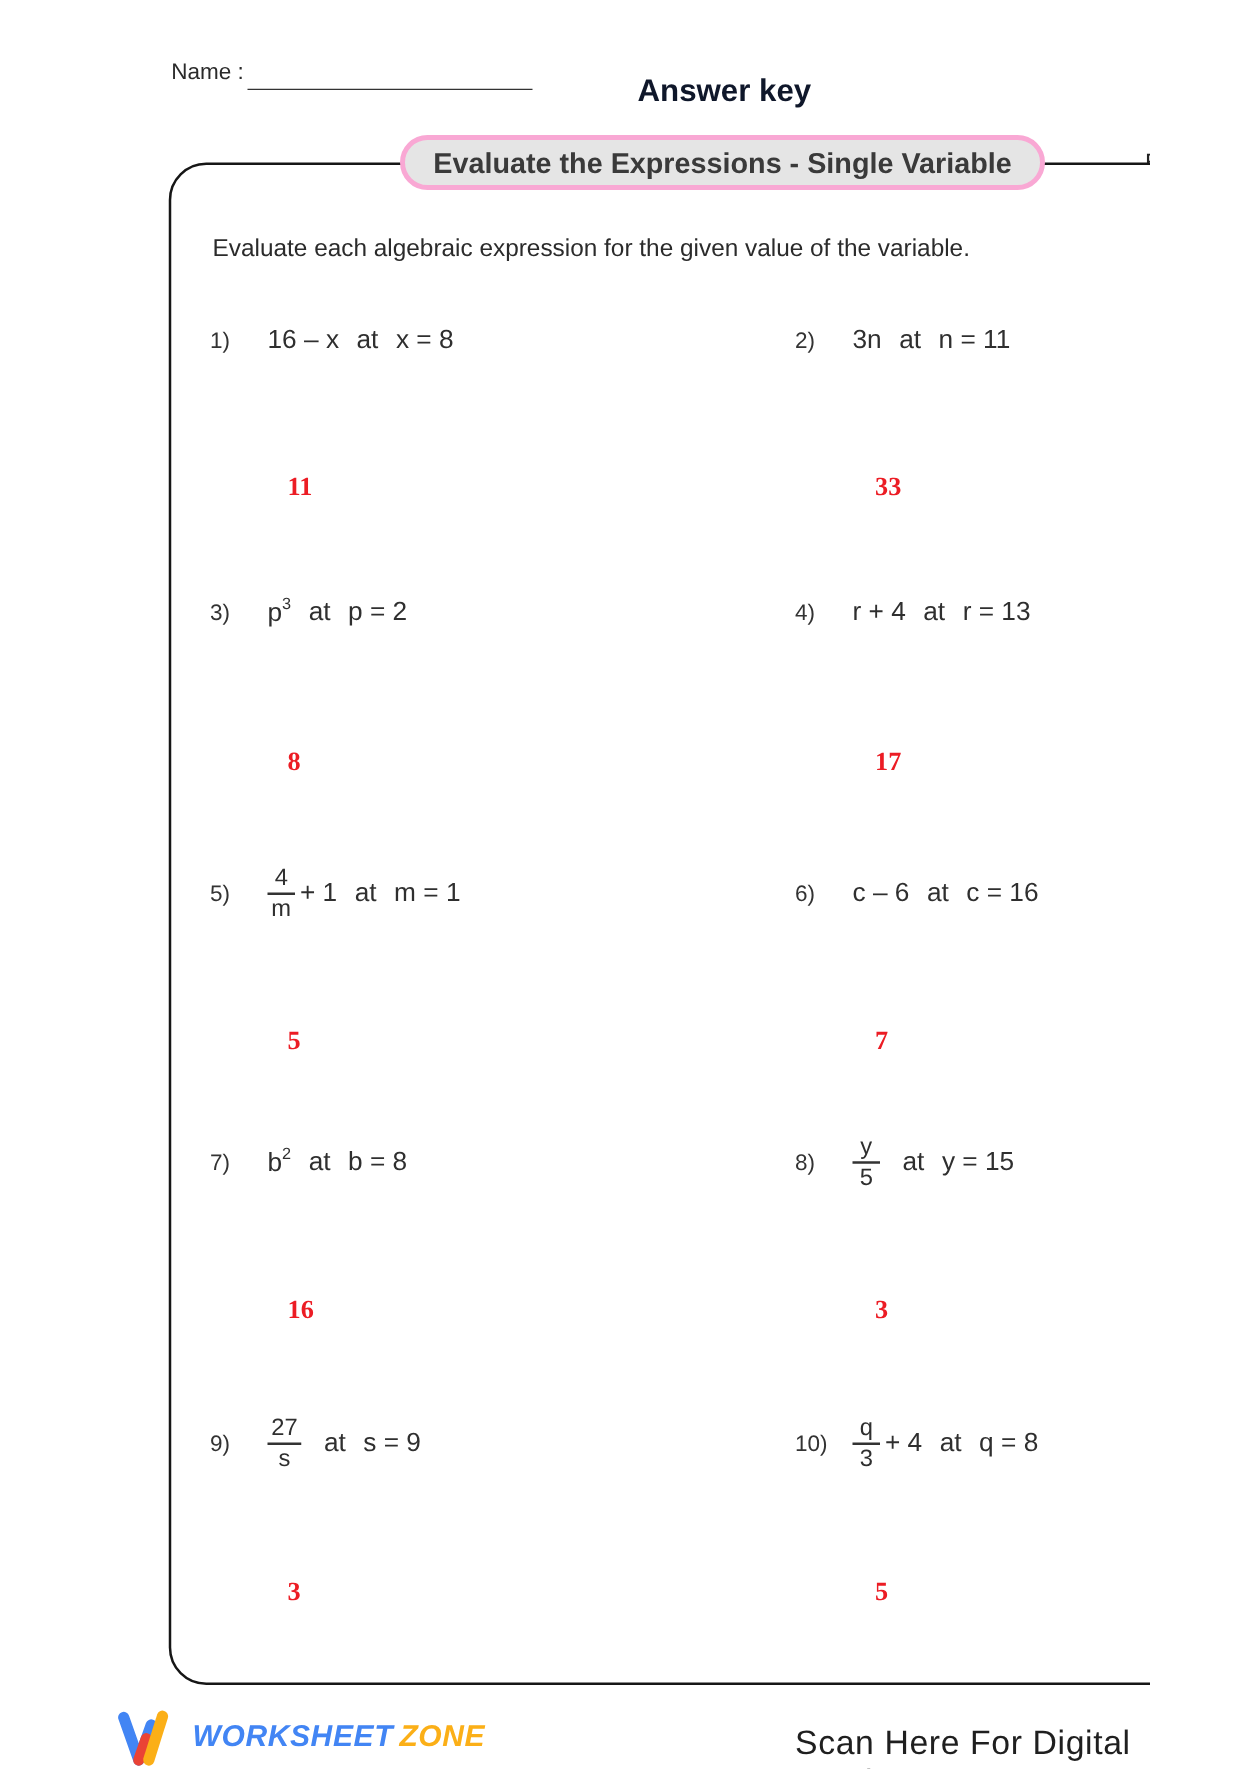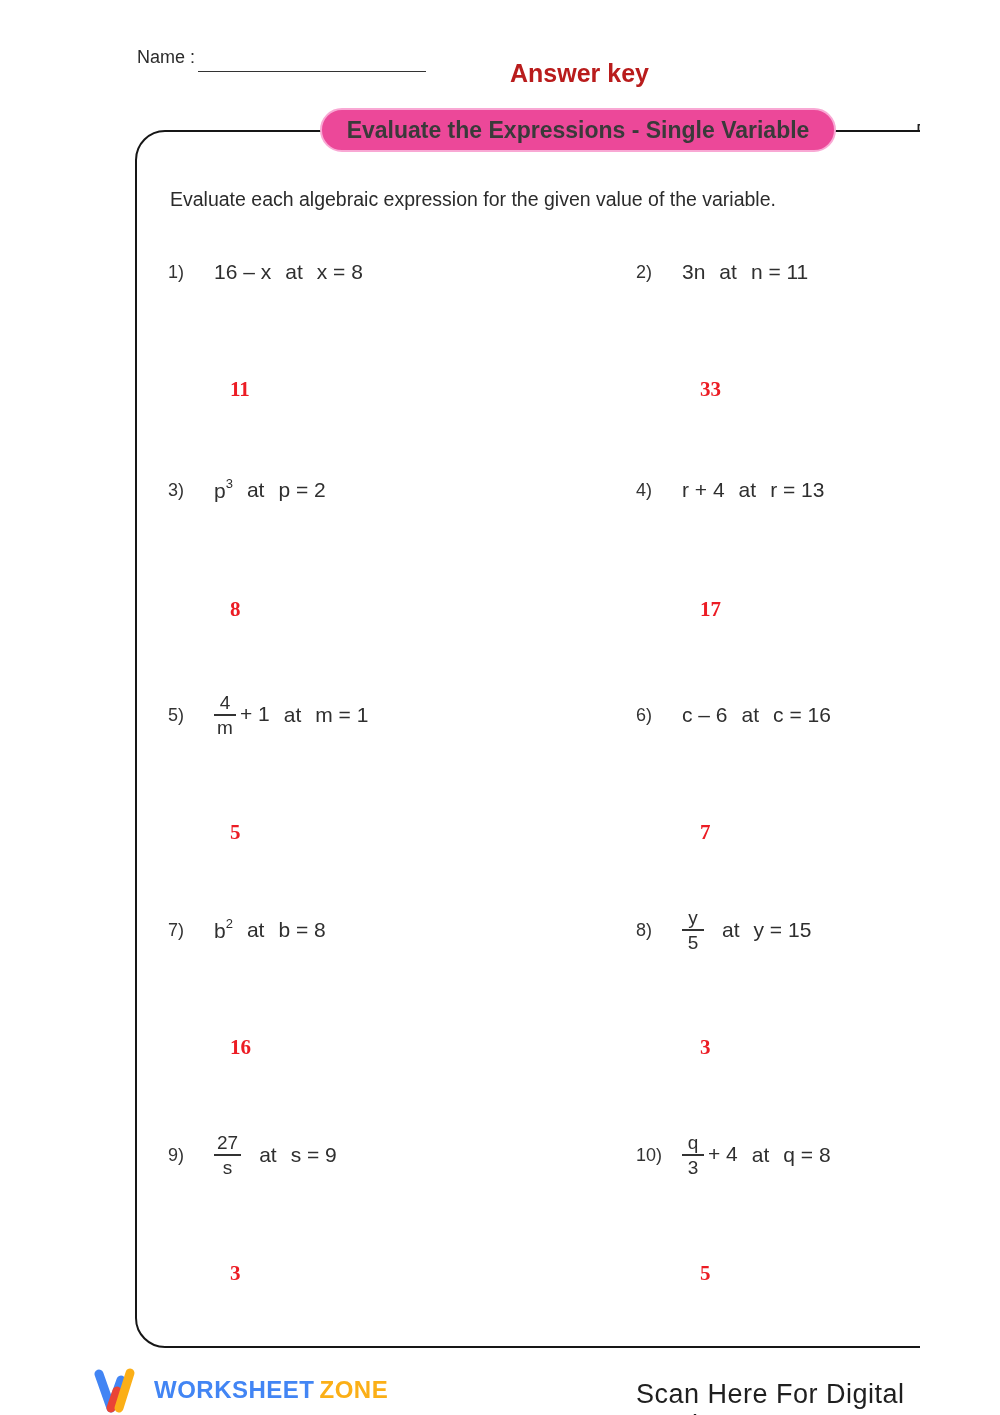--- a/index.html
+++ b/index.html
@@ -6,31 +6,31 @@
   html,body { background:#ffffff; }
   body { font-family:"Liberation Sans","DejaVu Sans",sans-serif; color:#2f2f2f; }
   .page {
     position:relative; width:840px; height:1415px; margin:0 auto;
     background:#ffffff; overflow:hidden;
   }
 
   
   .name-row { position:absolute; left:57px; top:47px; font-size:18px; color:#2b2b2b; }
   .name-line { position:absolute; left:118px; top:71px; width:228px; border-bottom:1.5px solid #333; }
-  .answer-key { position:absolute; left:430px; top:59px; font-size:25px; font-weight:bold; color:#b91c1c; }
+  .answer-key { position:absolute; left:430px; top:59px; font-size:25px; font-weight:bold; color:#0f172a; }
   .es1 { position:absolute; left:836px; top:120px; font-size:19px; color:#222; }
 
   
   .main-box {
     position:absolute; left:55px; top:130px; width:888px; height:1218px;
     border:2px solid #161616; border-radius:30px; background:#fff;
   }
   .title-pill {
     position:absolute; left:240px; top:108px; width:516px; height:44px;
-    background:#ec4899; border:2px solid #f9a8d4; border-radius:22px;
+    background:#e5e5e5; border:4px solid #f9a8d4; border-radius:22px;
     display:flex; align-items:center; justify-content:center; z-index:2;
   }
   .title-pill span { font-size:23px; font-weight:bold; color:#3a3a3a; }
   .instruction { position:absolute; left:90px; top:188px; font-size:19.5px; color:#2b2b2b;text-align:right; }
 
   
   .problem {
     position:absolute; height:56px; display:flex; align-items:center;
     font-size:21px; color:#2f2f2f; white-space:nowrap;
   }
@@ -46,21 +46,21 @@
 
   
   .c1 { left:88px; }  .c2 { left:556px; }
   .r1 { top:244px; }  .r2 { top:462px; }  .r3 { top:687px; }  .r4 { top:902px; }  .r5 { top:1127px; }
   .ac1 { left:150px; } .ac2 { left:620px; }
   .ar1 { top:377px; } .ar2 { top:597px; } .ar3 { top:820px; } .ar4 { top:1035px; } .ar5 { top:1261px; }
 
   
   .footer-logo { position:absolute; left:14px; top:1366px; display:flex; align-items:center; }
   .footer-logo svg { display:block; }
-  .brand-text { font-size:24px; font-weight:bold; letter-spacing:0.5px; margin-left:8px; }
+  .brand-text { font-size:24px; font-weight:bold; letter-spacing:0.5px; margin-left:8px;font-style:italic; }
   .brand-first { color:#4285F4; }
   .brand-second { color:#FBAF17; margin-left:5px; }
   .scan-text { position:absolute; left:556px; top:1379px; font-size:27px; color:#1f1f1f; letter-spacing:0.5px; }
   .qr { position:absolute; left:935px; top:1345px; width:64px; height:68px; }
 </style>
 </head>
 <body>
 
 <div class="page">
 

